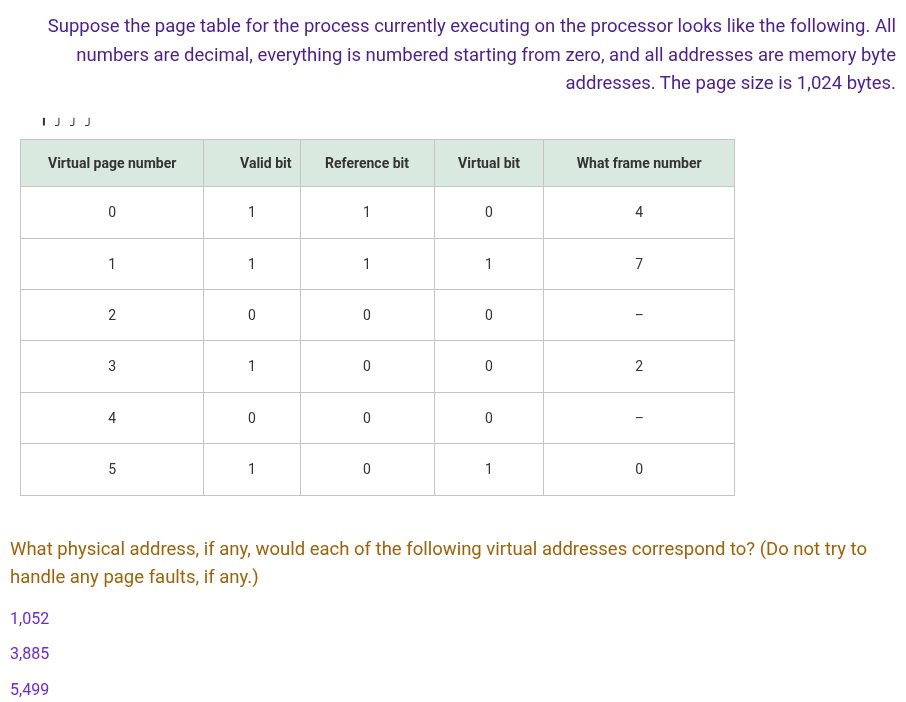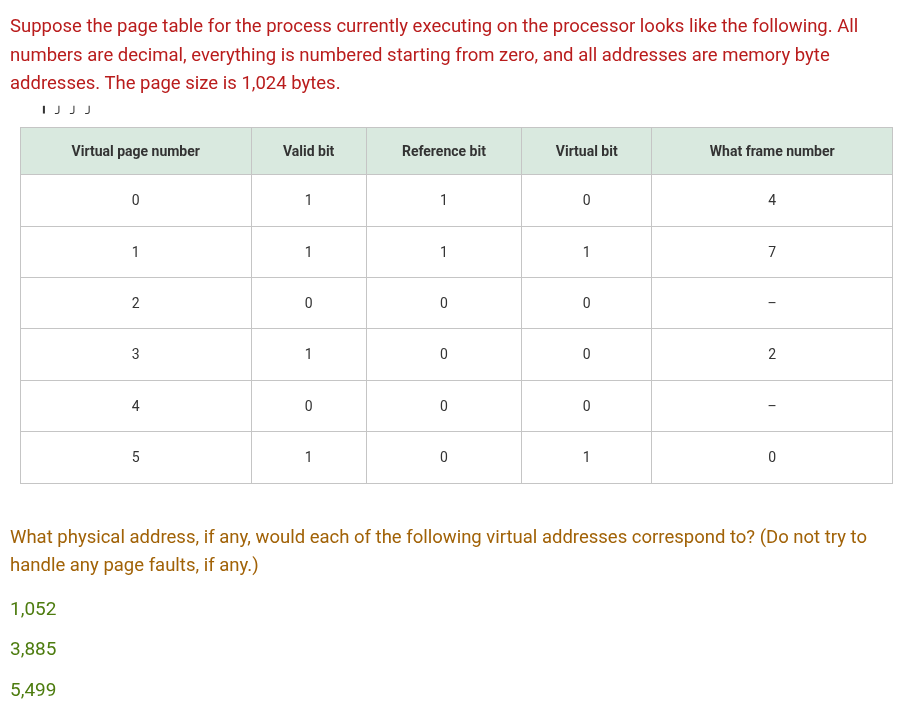--- a/index.html
+++ b/index.html
@@ -10,35 +10,36 @@
     body {
       font-family: -apple-system, BlinkMacSystemFont, "Segoe UI", Roboto, Helvetica, Arial, sans-serif;
       background: #ffffff;
       color: #3a3a3a;
       padding: 12px 10px;
       width: 906px;
       font-size: 18px;
       line-height: 1.6;
     }
     .intro {
-      margin-bottom: 6px;
-      color: #b91c1c;
+      margin-bottom: 18px;
+      color: #4c1d95;
       font-size: 18.5px;
       line-height: 1.55;
+      text-align: right;
     }
     .marks {
       font-size: 13px;
       color: #333;
       letter-spacing: 2px;
       margin-left: 30px;
       margin-bottom: 2px;
     }
     table {
       border-collapse: collapse;
-      width: 873px;
+      width: 715px;
       margin-left: 10px;
       margin-bottom: 39px;
     }
     th, td {
       border: 1px solid #c5c5c5;
       text-align: center;
       vertical-align: middle;
       font-size: 14px;
       color: #333;
     }
@@ -46,36 +47,36 @@
       background: #d9e9df;
       font-weight: 700;
       padding: 12px 8px;
       font-size: 14px;
     }
     td {
       padding: 14px 8px;
       background: #ffffff;
     }
     .col-vpn { width: 230px; }
-    .col-valid { width: 115px; }
+    .col-valid { width: 115px; text-align: right; }
     .col-ref { width: 155px; }
     .col-mod { width: 130px; }
     .col-frame { width: 240px; }
     .question {
       margin-top: 20px;
       margin-bottom: 14px;
       color: #a16207;
       font-size: 18.5px;
       line-height: 1.55;
     }
     .addr {
       margin-top: 10px;
       margin-bottom: 10px;
-      color: #4d7c0f;
-      font-size: 19px;
+      color: #6d28d9;
+      font-size: 16px;
     }
   </style>
 </head>
 <body>
 
 <p class="intro">Suppose the page table for the process currently executing on the processor looks like the following. All numbers are decimal, everything is numbered starting from zero, and all addresses are memory byte addresses. The page size is 1,024 bytes.</p>
 
 <div class="marks">╹ ╯    ╯    ╯</div>
 
 <table>

